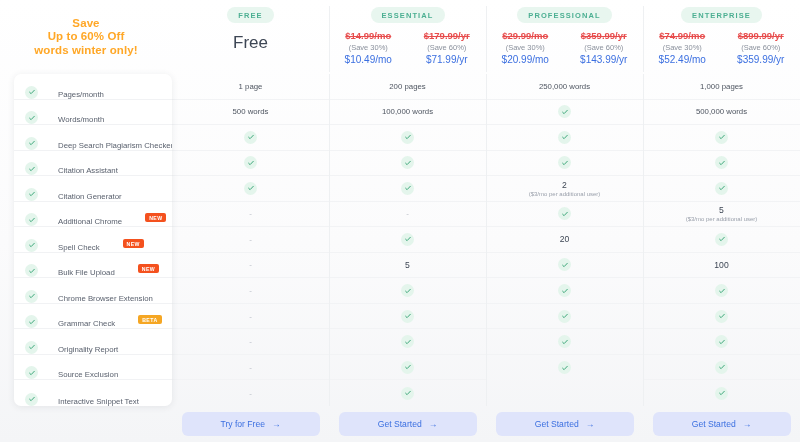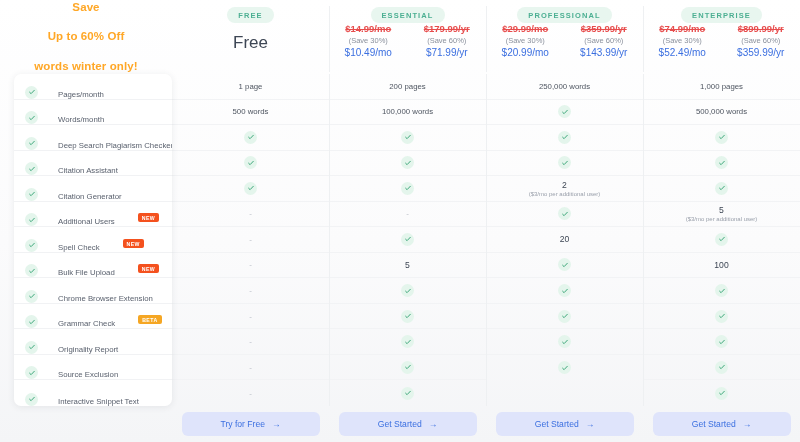--- a/index.html
+++ b/index.html
@@ -14,21 +14,21 @@
     width: 800px; height: 442px;
     background: linear-gradient(180deg,#ffffff 0%,#fbfbfc 55%,#f4f5f7 100%);
   }
 
   
   .promo {
     position: absolute; left: 0; top: 0;
     width: 172px; height: 74px;
     display: flex; flex-direction: column;
     align-items: center; justify-content: center;
-    gap: 16px;
+    gap: 0;
     color: #FFA726;
     font-size: 11.5px; font-weight: 700;
     letter-spacing: .1px;
   }
   .promo div { line-height: 1.15; white-space: nowrap; }
 
   
   .headrow {
     position: absolute; left: 172px; top: 0;
     width: 628px; height: 74px;
@@ -53,20 +53,21 @@
     letter-spacing: 1.1px;
     padding: 4px 11px 3px;
     border-radius: 10px;
     text-transform: uppercase;
   }
   .freeprice {
     margin-top: 10px;
     font-size: 17px; color: #3d4654; font-weight: 400;
   }
   .prices {
+    margin-top: 7px;
     display: flex; width: 100%;
   }
   .pcell {
     flex: 1 1 0;
     display: flex; flex-direction: column; align-items: center;
     gap: 2px;
   }
   .old {
     font-size: 9.5px; color: #e74c4c;
     text-decoration: line-through; font-weight: 600;
@@ -268,21 +269,21 @@
             </svg>
           </span>
           <span class="flabel">Citation Generator</span>
         </div>
         <div class="frow">
           <span class="chk">
             <svg viewBox="0 0 12 12">
               <path d="M2.4 6.3 L4.6 8.5 L9.5 3.4" fill="none" stroke="#3FA87B" stroke-width="1.5" stroke-linecap="round" stroke-linejoin="round"></path>
             </svg>
           </span>
-          <span class="flabel">Additional Users</span>
+          <span class="flabel">Additional Chrome</span>
           <span class="badge new">NEW</span>
         </div>
         <div class="frow">
           <span class="chk">
             <svg viewBox="0 0 12 12">
               <path d="M2.4 6.3 L4.6 8.5 L9.5 3.4" fill="none" stroke="#3FA87B" stroke-width="1.5" stroke-linecap="round" stroke-linejoin="round"></path>
             </svg>
           </span>
           <span class="flabel">Spell Check</span>
           <span class="badge new">NEW</span>

